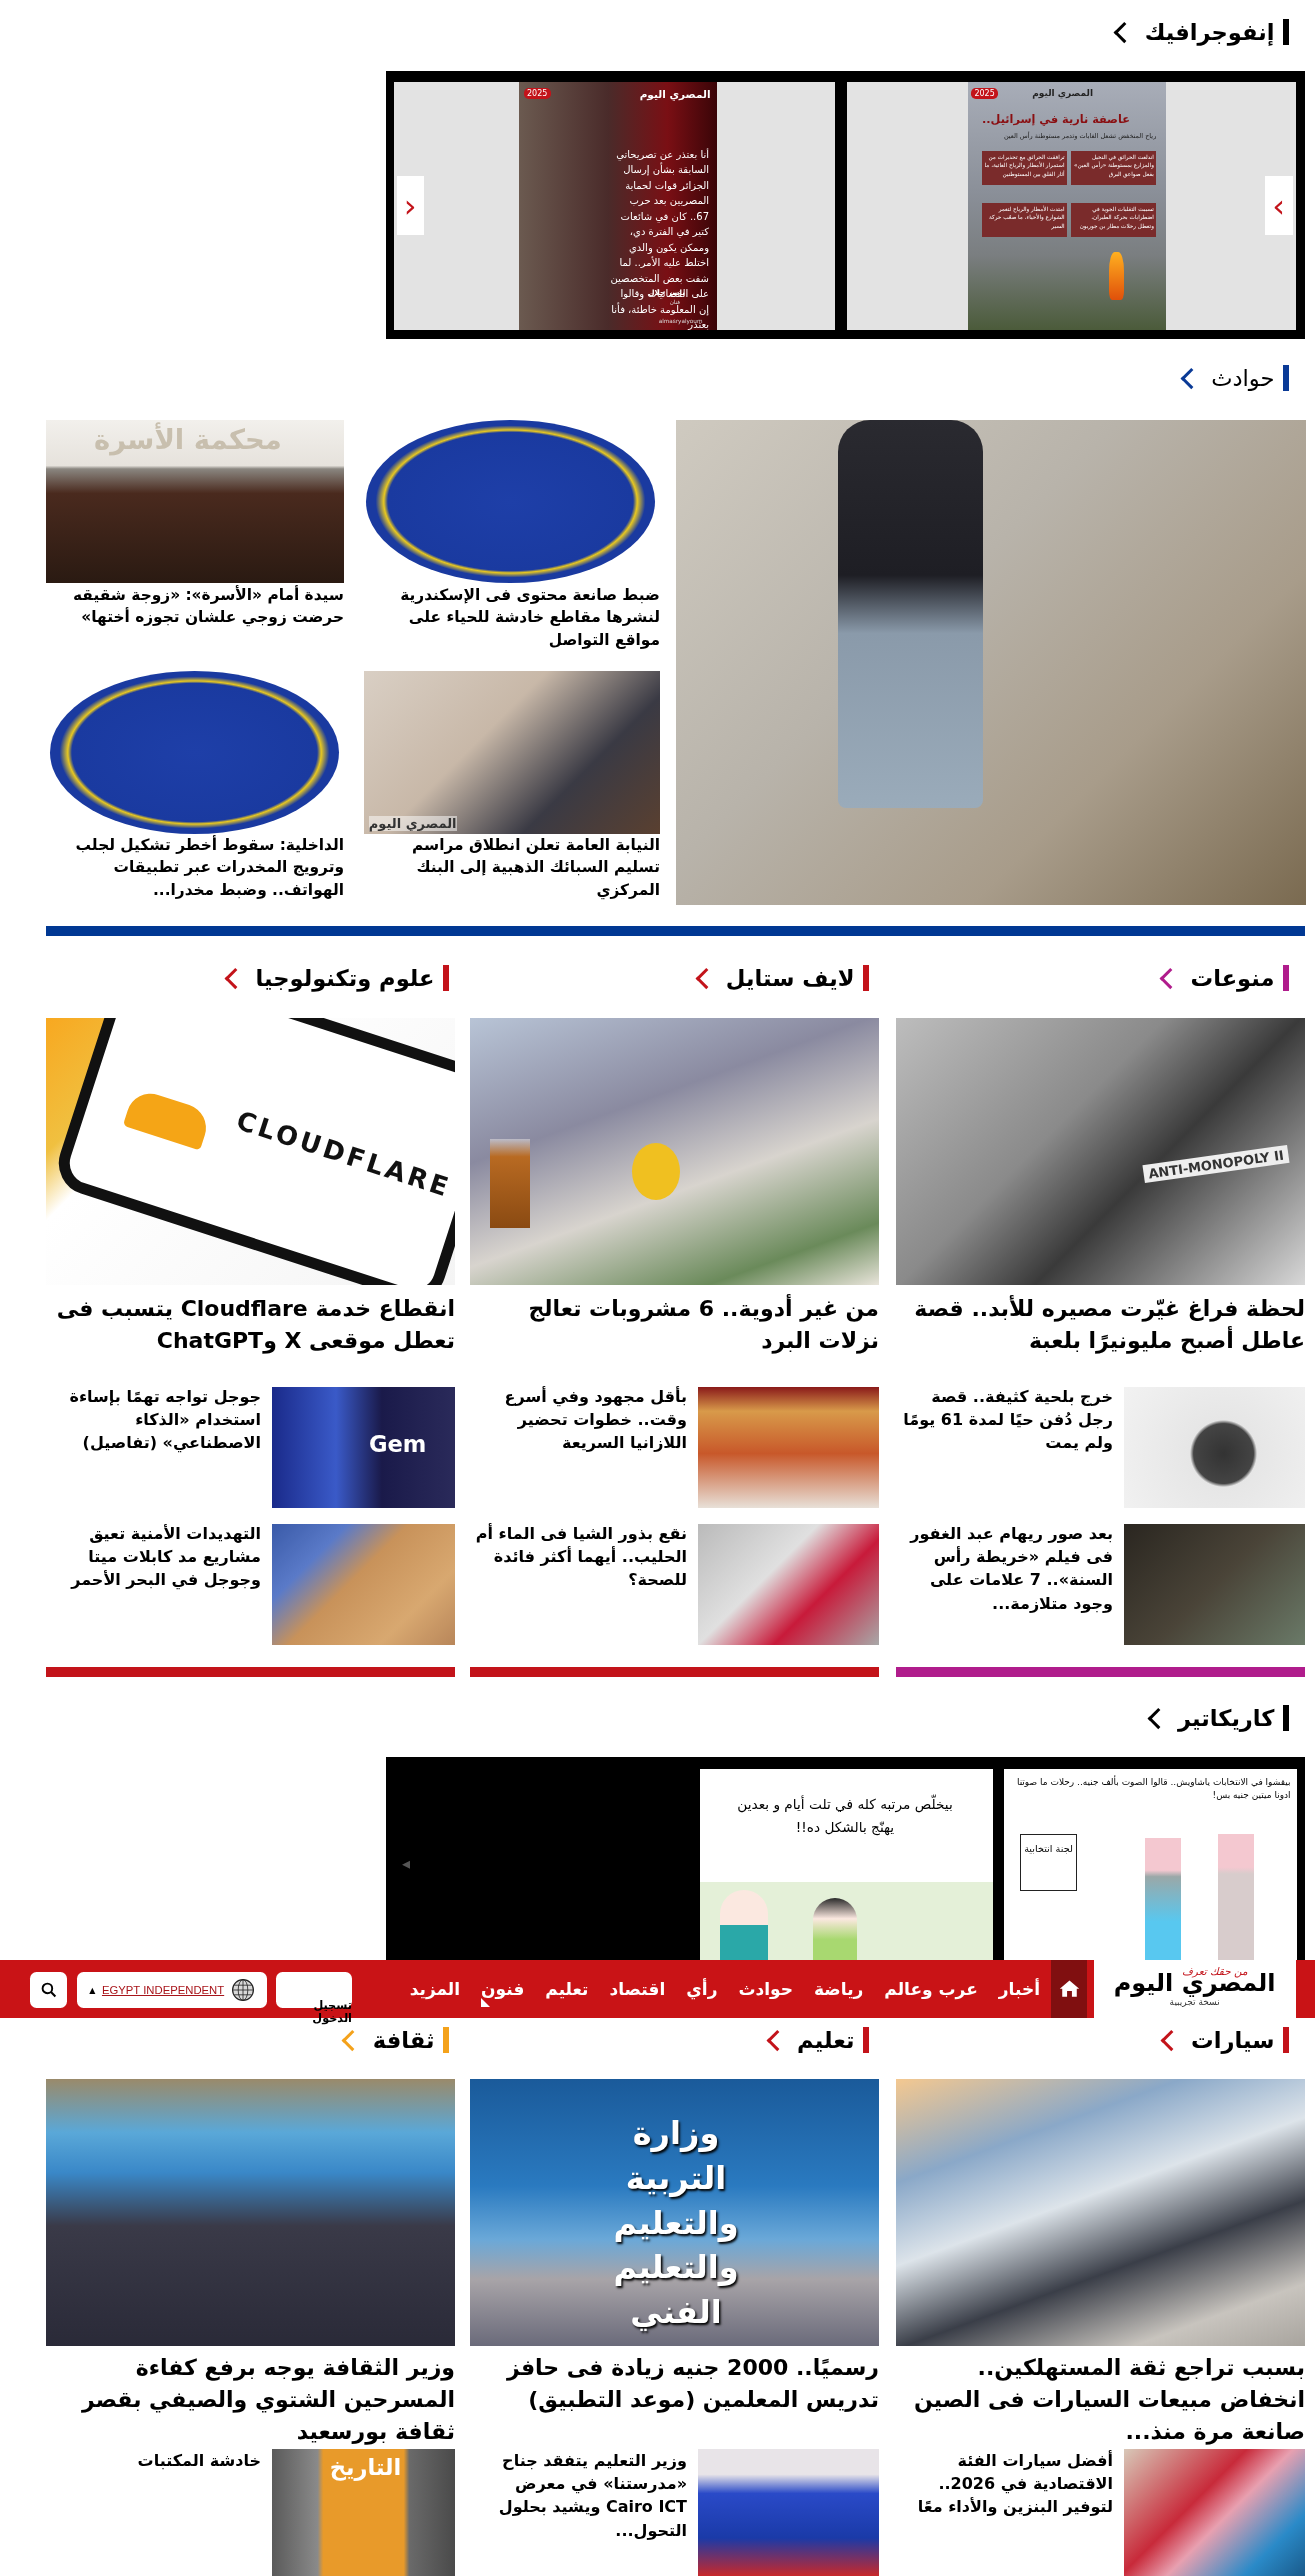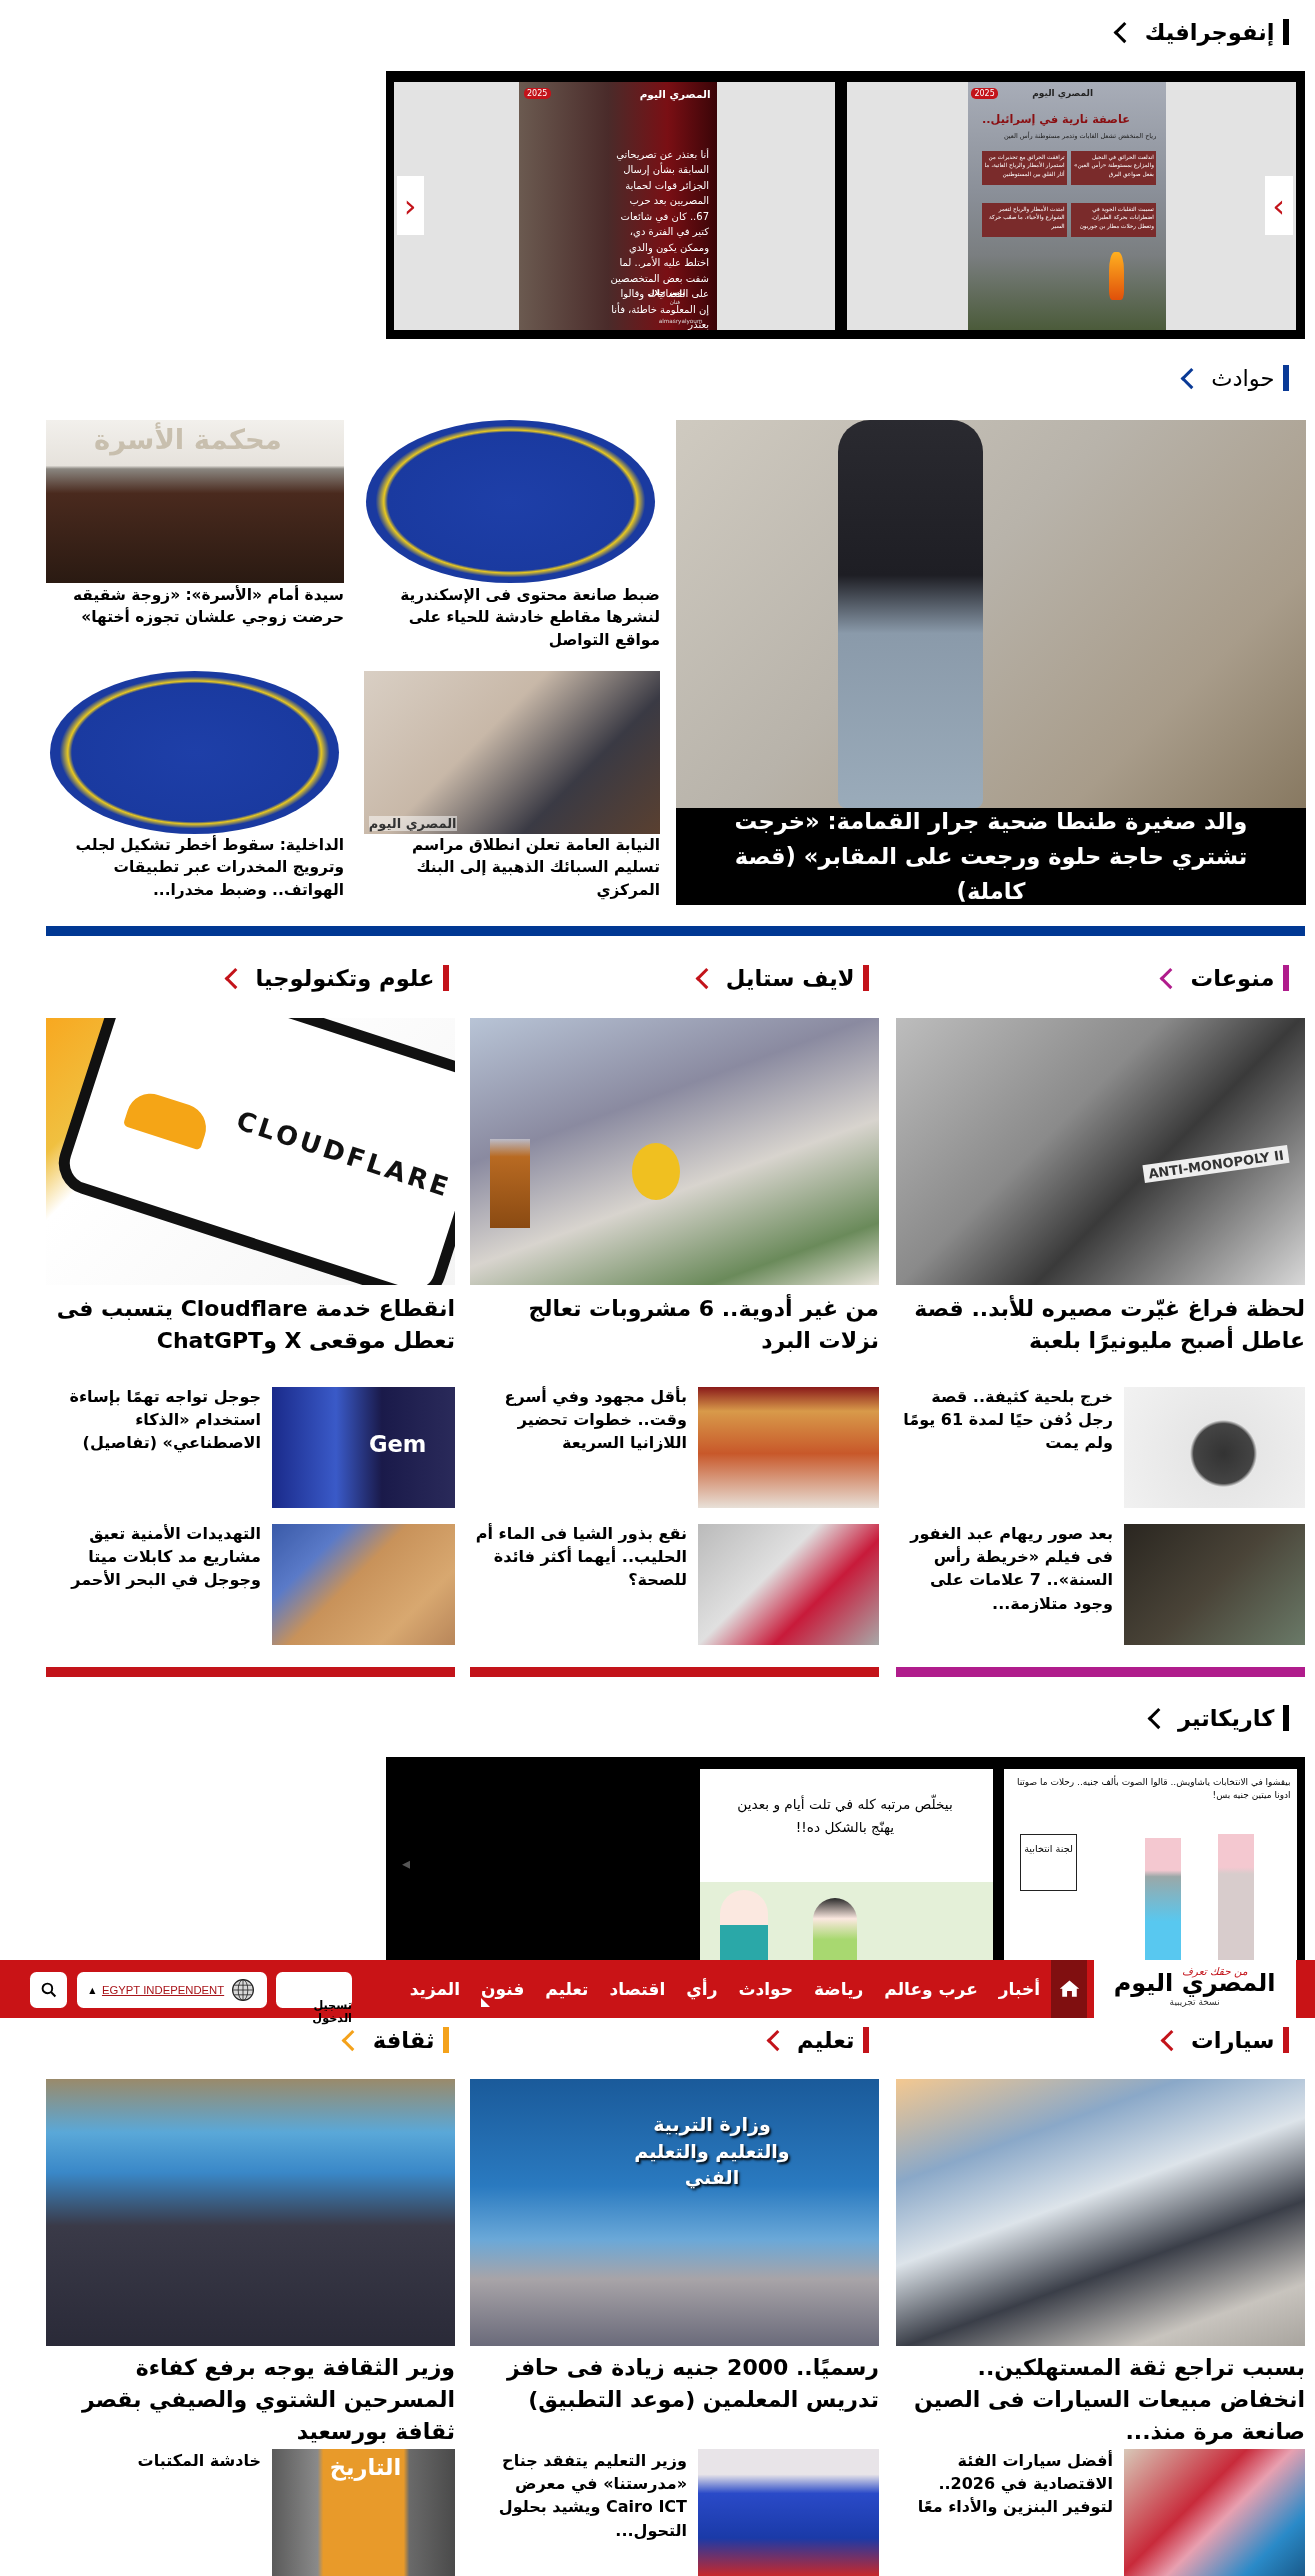--- a/index.html
+++ b/index.html
@@ -77,23 +77,20 @@
 </div>
 
 <div class="sec-title" style="right:26px; top:364px;">
   <div class="bar" style="background:#0a3a96;"></div>
   <span class="lbl" style="font-weight:normal;">حوادث</span>
   <div class="chev" style="border-color:#0a3a96;"></div>
 </div>
 
 <div class="img" style="left:676px; top:420px; width:630px; height:485px; background:linear-gradient(135deg,#cfcac0 0%,#b8b3aa 40%,#a89c8a 70%,#7a6a50 100%);">
   <div class="abs" style="left:162px; top:0; width:145px; height:388px; background:linear-gradient(180deg,#2a2a30 0%,#1e1e24 40%,#8a9aaa 55%,#9aabba 100%); border-radius:32px 32px 8px 8px;"></div>
-  <div class="caption-overlay" style="left:0; top:388px; width:630px; height:97px; padding:0 48px;">
-    <span>والد صغيرة طنطا ضحية جرار القمامة: «خرجت تشتري حاجة حلوة ورجعت على المقابر» (قصة كاملة)</span>
-  </div>
 </div>
 
 <div class="img" style="left:364px; top:420px; width:296px; height:163px; background:#fff;">
   <div class="abs" style="left:2.4px; top:0; width:289px; height:163px; background:radial-gradient(ellipse at center,#1e3fa8 0%,#1a3aa0 60%,#e8c820 62%,#1a3aa0 66%); border-radius:50%;"></div>
 </div>
 <div class="hl hl-sm" style="left:364px; top:584px; width:296px;">ضبط صانعة محتوى فى الإسكندرية لنشرها مقاطع خادشة للحياء على مواقع التواصل</div>
 
 <div class="img" style="left:46px; top:420px; width:298px; height:163px; background:linear-gradient(180deg,#f2f0ec 0%,#e6e2dc 28%,#8a8680 30%,#4a2a1e 45%,#2a1a12 100%);">
   <div class="abs" style="left:48px; top:3.2px; font-size:27.5px; color:#c8bfae; font-weight:bold;">محكمة الأسرة</div>
 </div>
@@ -240,21 +237,21 @@
 <div class="hl hl-big" style="left:896px; top:2352px; width:409px;">بسبب تراجع ثقة المستهلكين.. انخفاض مبيعات السيارات فى الصين صانعة مرة منذ...</div>
 <div class="img" style="left:1124px; top:2449px; width:181px; height:127px; background:linear-gradient(135deg,#d8c8b8 0%,#c82a3a 40%,#e8a0b0 55%,#2a8ac8 80%,#1a5a8a 100%);"></div>
 <div class="hl hl-med" style="left:896px; top:2449px; width:217px;">أفضل سيارات الفئة الاقتصادية في 2026.. لتوفير البنزين والأداء معًا</div>
 
 <div class="sec-title" style="right:446px; top:2026px;">
   <div class="bar" style="background:#c3131a;"></div>
   <span class="lbl">تعليم</span>
   <div class="chev" style="border-color:#c3131a;"></div>
 </div>
 <div class="img" style="left:470px; top:2079px; width:409px; height:267px; background:linear-gradient(180deg,#1a5a9a 0%,#2a7ac0 40%,#6aa8d8 60%,#a8a4a8 75%,#6a6a7a 100%);">
-  <div class="abs" style="left:113px; top:32px; width:186px; font-size:19px; font-weight:bold; color:#fff; text-align:center; line-height:1.4; text-shadow:1.6px 1.6px 2.4px #000;margin-left:36px;">وزارة التربية والتعليم والتعليم الفني</div>
+  <div class="abs" style="left:113px; top:32px; width:186px; font-size:32px; font-weight:bold; color:#fff; text-align:center; line-height:1.4; text-shadow:1.6px 1.6px 2.4px #000;">وزارة التربية والتعليم والتعليم الفني</div>
 </div>
 <div class="hl hl-big" style="left:470px; top:2352px; width:409px;">رسميًا.. 2000 جنيه زيادة فى حافز تدريس المعلمين (موعد التطبيق)</div>
 <div class="img" style="left:698px; top:2449px; width:181px; height:127px; background:linear-gradient(180deg,#e8e4e8 0%,#e8e4e8 20%,#2a4ac8 35%,#1a3aa8 70%,#c8282a 100%);"></div>
 <div class="hl hl-med" style="left:470px; top:2449px; width:217px;">وزير التعليم يتفقد جناح «مدرستنا» في معرض Cairo ICT ويشيد بحلول التحول...</div>
 
 <div class="sec-title" style="right:866px; top:2026px;">
   <div class="bar" style="background:#f4a21b;"></div>
   <span class="lbl">ثقافة</span>
   <div class="chev" style="border-color:#f4a21b;"></div>
 </div>

